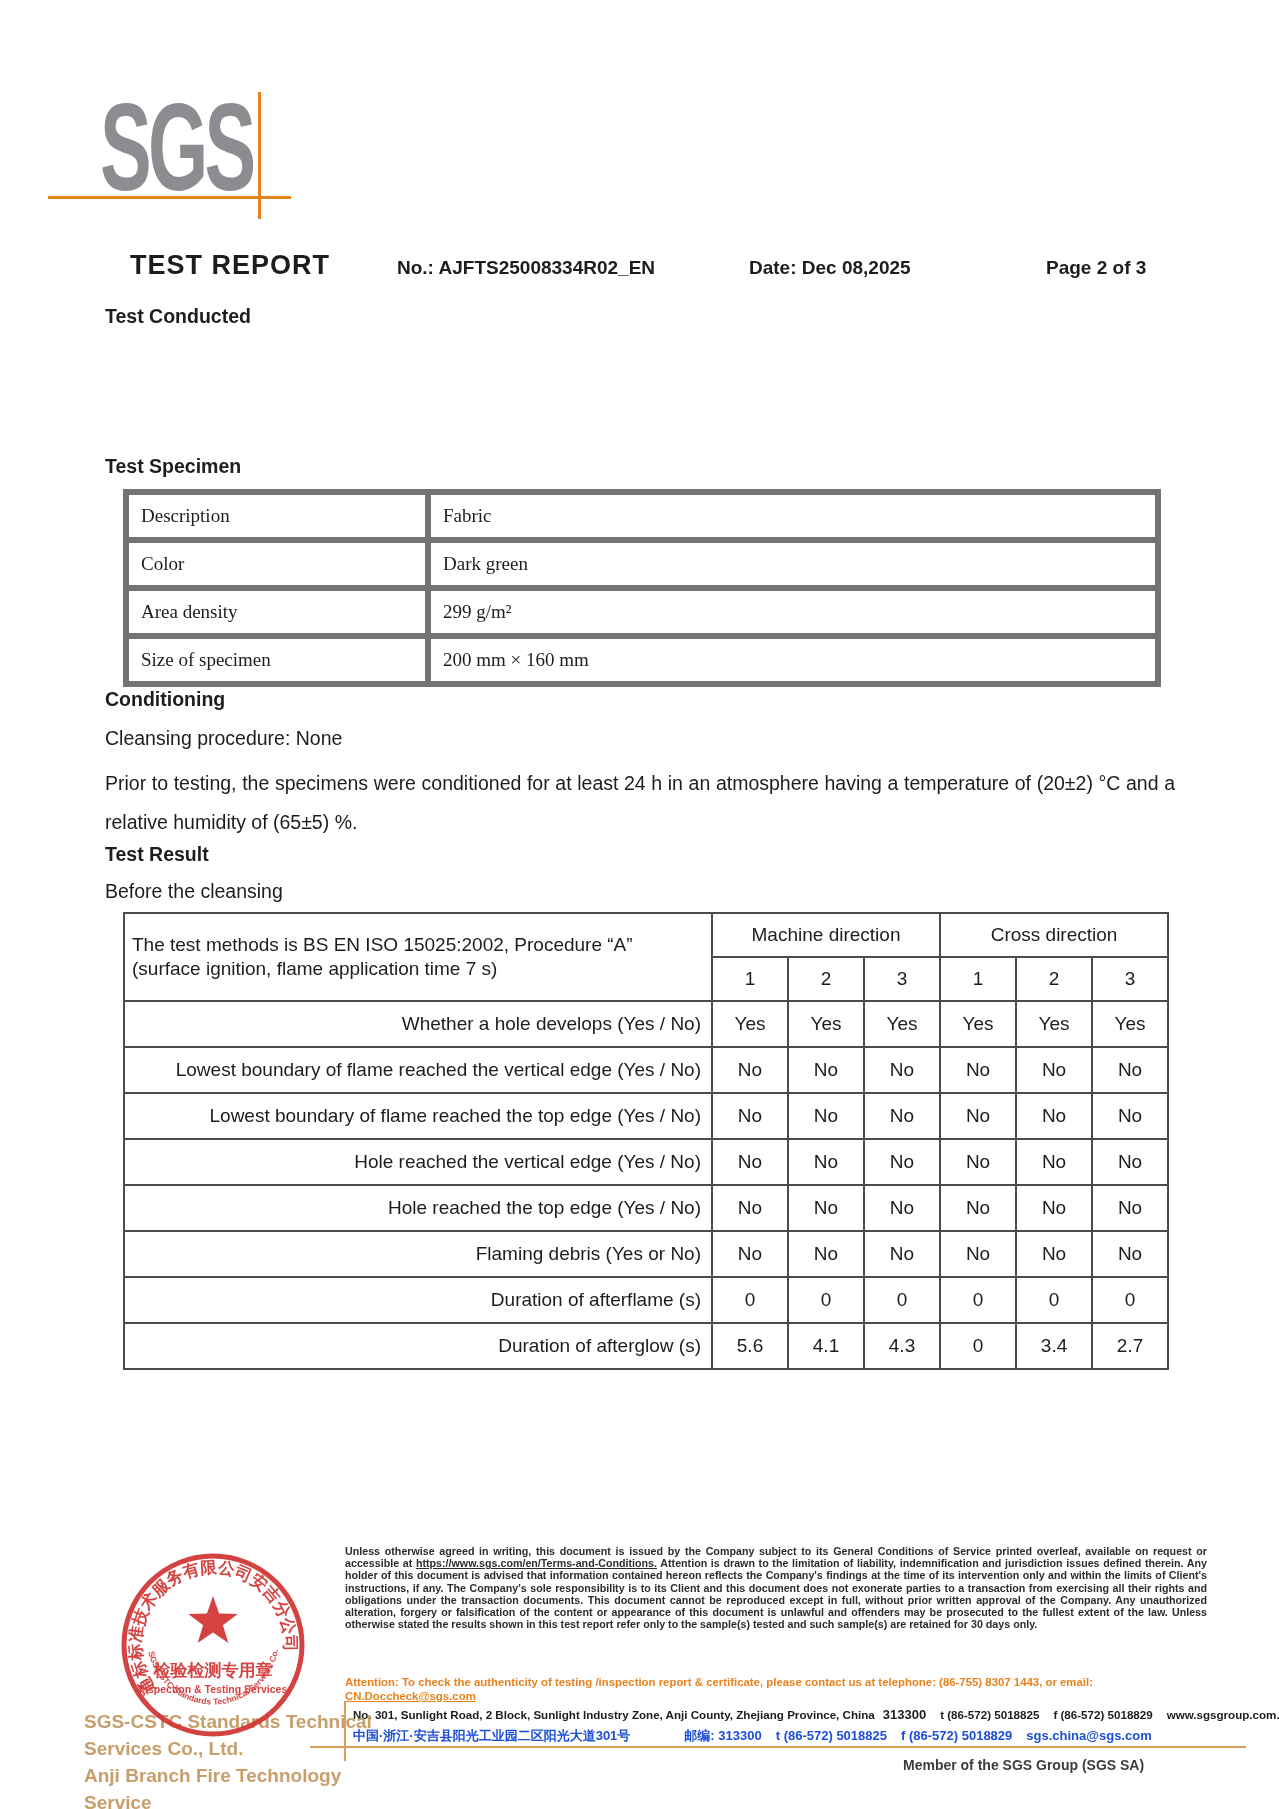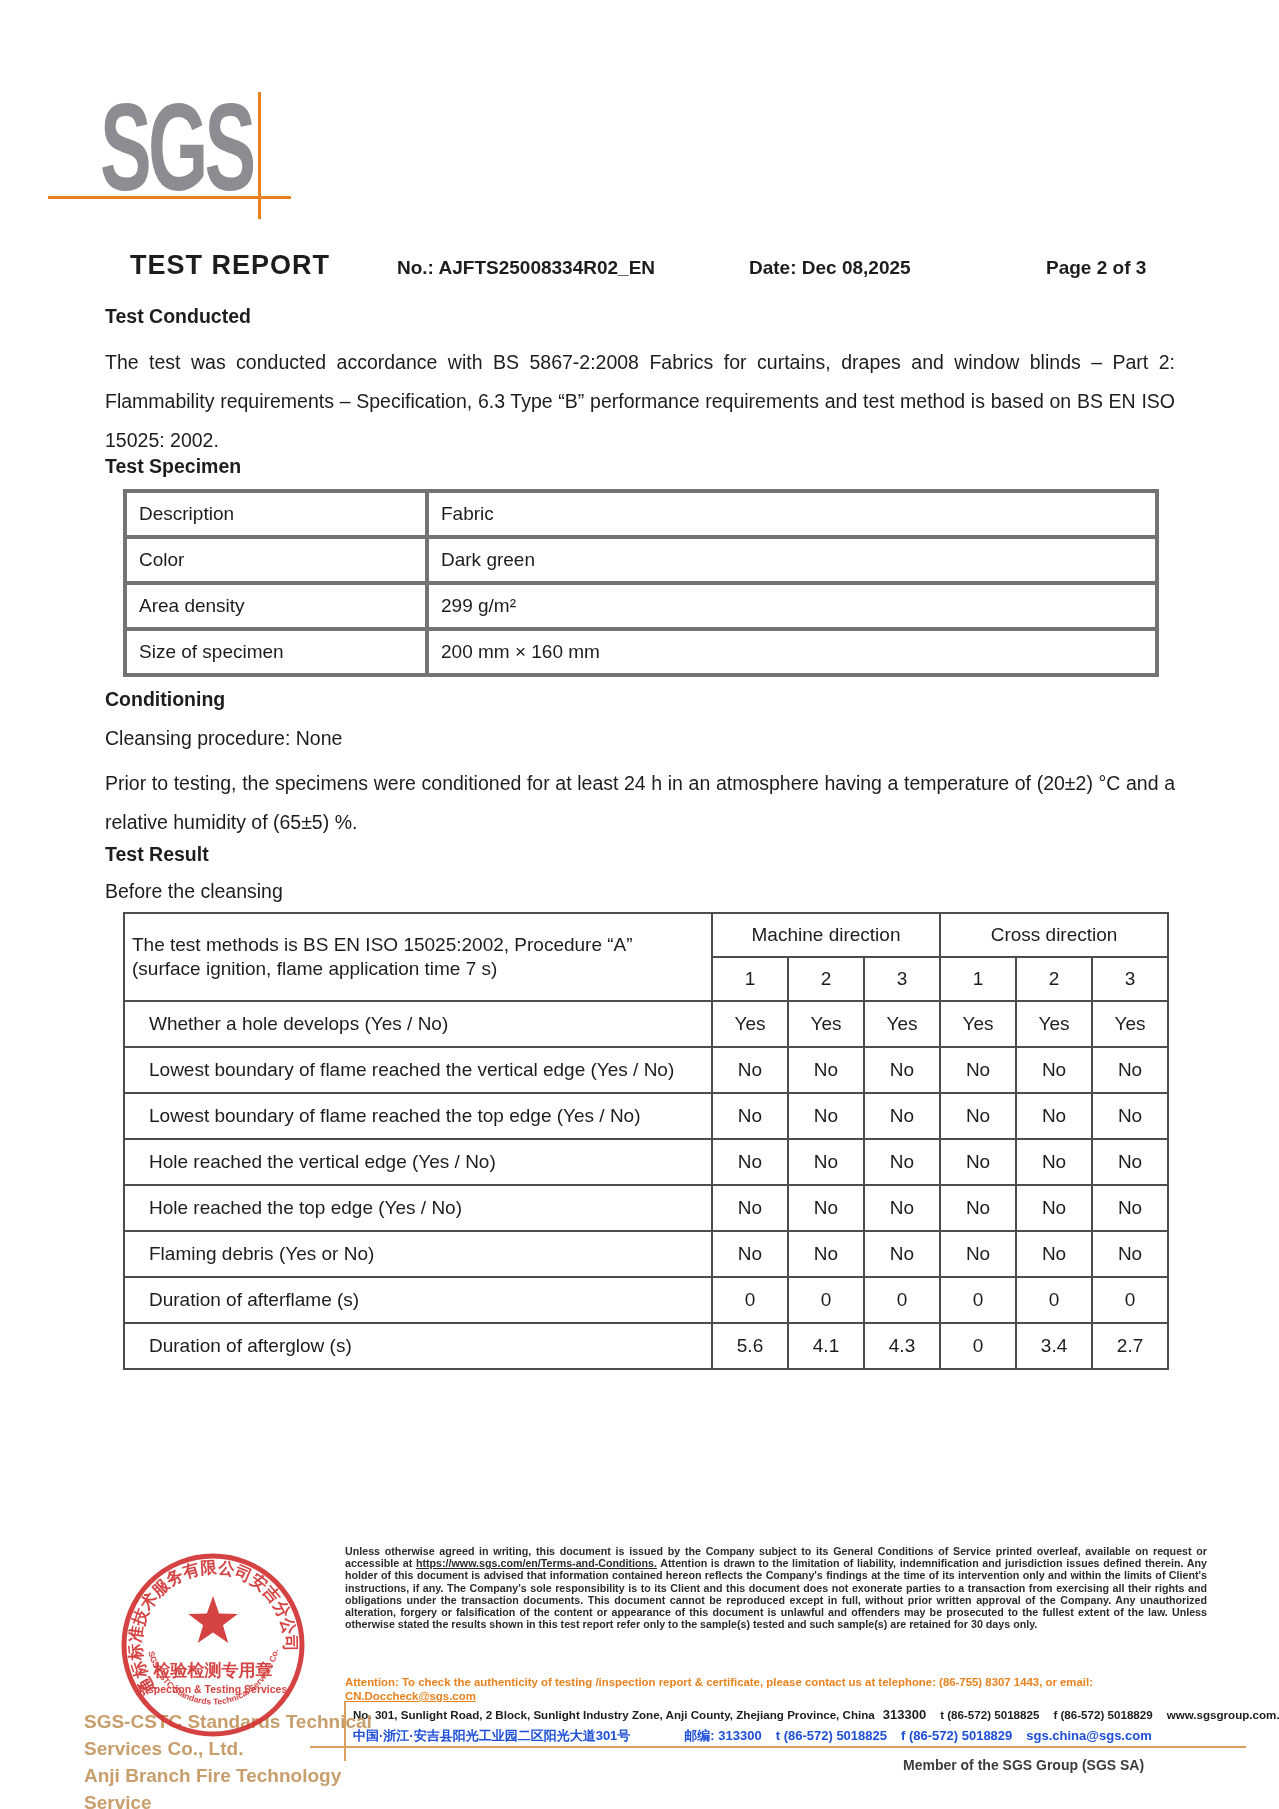--- a/index.html
+++ b/index.html
@@ -29,35 +29,35 @@
   .section { position:absolute; left:105px; width:1070px; }
   .sec-heading { font-size:19.5px; font-weight:bold; }
   .body-par { font-size:19.5px; line-height:39px; text-align:justify; }
   .plain-line { font-size:19.5px; }
 
   #sec-conducted { top:305px; }
   #sec-conducted .body-par { margin-top:15px; }
 
   #sec-specimen { top:455px; }
   .spec-table { border-collapse:collapse; margin:11px 0 0 18px; width:1032px; table-layout:fixed; }
-  .spec-table td { border:4px solid #737373; font-size:19px; line-height:24px; padding:9px 12px; vertical-align:middle; }
+  .spec-table td { border:6px solid #737373; font-size:19px; line-height:24px; padding:9px 12px; vertical-align:middle;font-family:Liberation Serif, serif; }
   .spec-table col.c1 { width:302px; }
   .spec-table col.c2 { width:730px; }
 
   #sec-conditioning { top:688px; }
   #sec-conditioning .plain-line { margin-top:16px; }
   #sec-conditioning .body-par { margin-top:14px; }
 
   #sec-result { top:843px; }
   #sec-result .sub-line { font-size:19.5px; margin-top:14px; }
   .result-table { border-collapse:collapse; margin:9px 0 0 18px; width:1044px; table-layout:fixed; }
   .result-table td { border:2px solid #4c4c4c; font-size:19px; line-height:24px; vertical-align:middle; }
   .result-table col.lab { width:588px; }
   .result-table col.v { width:76px; }
-  .result-table td.label { padding:10px 24px; text-align:left; }
+  .result-table td.label { padding:10px 10px; text-align:right; }
   .result-table td.center { padding:10px 2px; text-align:center; }
   .result-table td.hdr { padding:9px 12px; text-align:center; }
   .result-table td.method-cell { padding:6px 7px; }
 
   
   .stamp-behind {
     position:absolute; left:84px; top:1708px; width:300px;
     font-size:19px; line-height:27px; color:#c79e6c; font-weight:bold; z-index:1;
   }
   .stamp-svg { position:absolute; left:118px; top:1550px; z-index:2; opacity:.92; }
@@ -103,21 +103,20 @@
     <div class="logo-vline"></div>
   </div>
 
   <div class="rh rh-title">TEST REPORT</div>
   <div class="rh rh-no">No.: AJFTS25008334R02_EN</div>
   <div class="rh rh-date">Date: Dec 08,2025</div>
   <div class="rh rh-page">Page 2 of 3</div>
 
   <div class="section" id="sec-conducted">
     <div class="sec-heading">Test Conducted</div>
-    <div class="body-par">The test was conducted accordance with BS 5867-2:2008 Fabrics for curtains, drapes and window blinds – Part 2: Flammability requirements – Specification, 6.3 Type “B” performance requirements and test method is based on BS EN ISO 15025: 2002.</div>
   </div>
 
   <div class="section" id="sec-specimen">
     <div class="sec-heading">Test Specimen</div>
     <table class="spec-table">
       <colgroup>
           <col class="c1">
           <col class="c2">
         </colgroup>
       <tbody>

